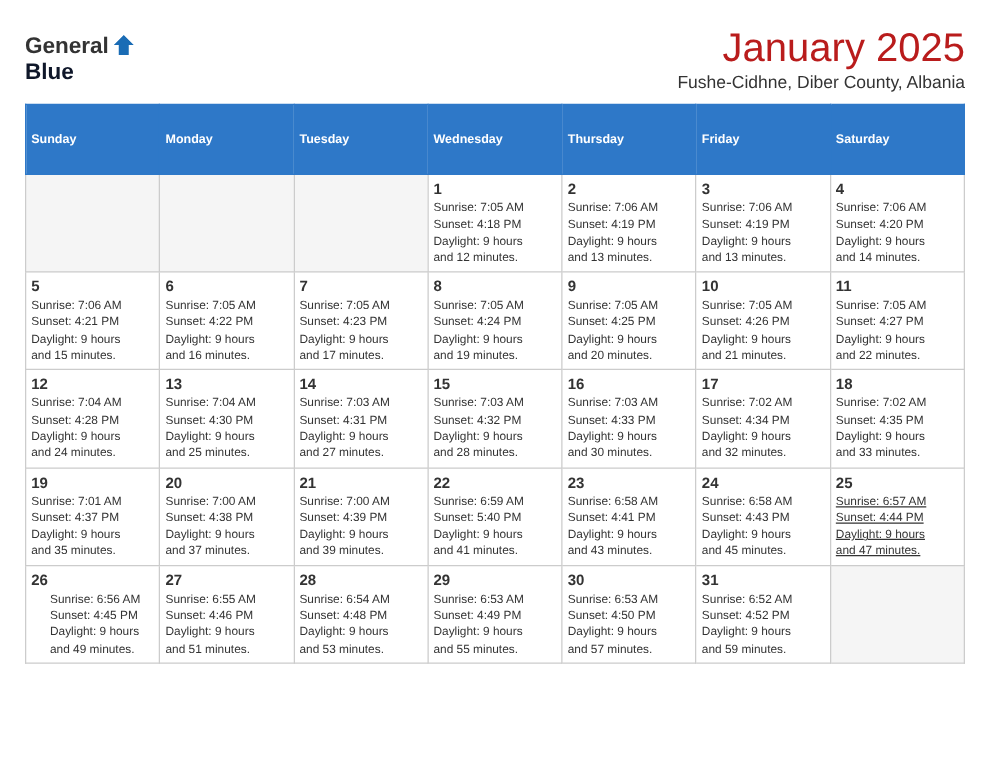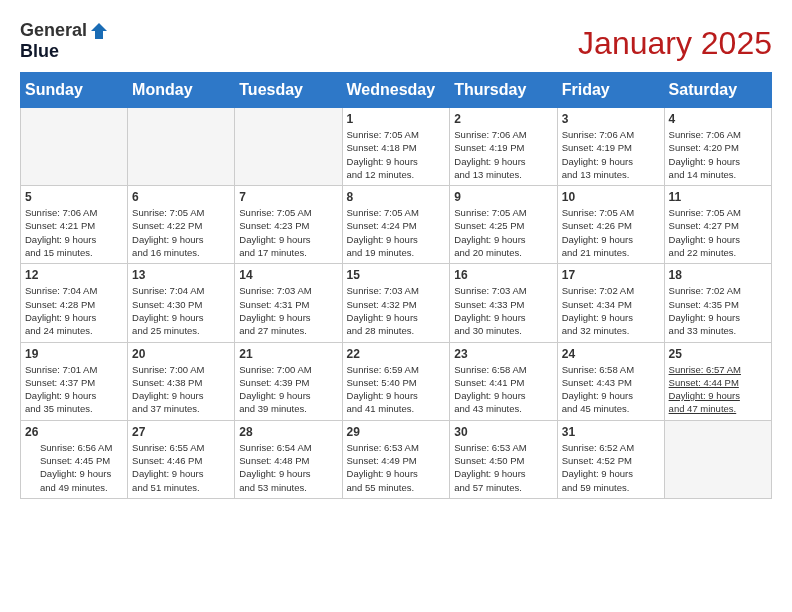--- a/index.html
+++ b/index.html
@@ -6,21 +6,21 @@
     body {
       font-family: Arial, sans-serif;
       background: #fff;
       width: 792px;
       min-height: 612px;
       padding: 20px;
     }
     .header {
       display: flex;
       justify-content: space-between;
-      align-items: flex-end;
+      align-items: center;
       margin-bottom: 10px;
     }
     .logo {
       display: flex;
       flex-direction: column;
       align-items: flex-start;
     }
     .logo-text {
       display: flex;
       align-items: center;
@@ -53,23 +53,23 @@
       color: #333;
     }
     .calendar {
       width: 100%;
       border-collapse: collapse;
       font-size: 10px;
     }
     .calendar th {
       background-color: #2e78c8;
       color: #fff;
-      padding: 8px 4px;
+      padding: 22px 4px;
       text-align: left;
-      font-size: 16px;
+      font-size: 10px;
       border: 1px solid #2e78c8;
     }
     .calendar td {
       border: 1px solid #ccc;
       vertical-align: top;
       padding: 4px;
       width: 108px;
       min-height: 80px;
       background: #fff;
     }
@@ -96,20 +96,21 @@
     <div class="logo-text">
       <span class="logo-general">General</span>
       <svg class="logo-icon" viewBox="0 0 20 20">
         <polygon points="10,2 18,10 14,10 14,18 6,18 6,10 2,10" fill="#1a6cb5"></polygon>
       </svg>
     </div>
     <span class="logo-blue">Blue</span>
   </div>
   <div class="title-area">
     <div class="month-title">January 2025</div>
+    <div class="subtitle">Fushe-Cidhne, Diber County, Albania</div>
   </div>
 </div>
 
 <table class="calendar">
   <thead>
     <tr>
 
     <th>Sunday</th>
         <th>Monday</th>
         <th>Tuesday</th>

